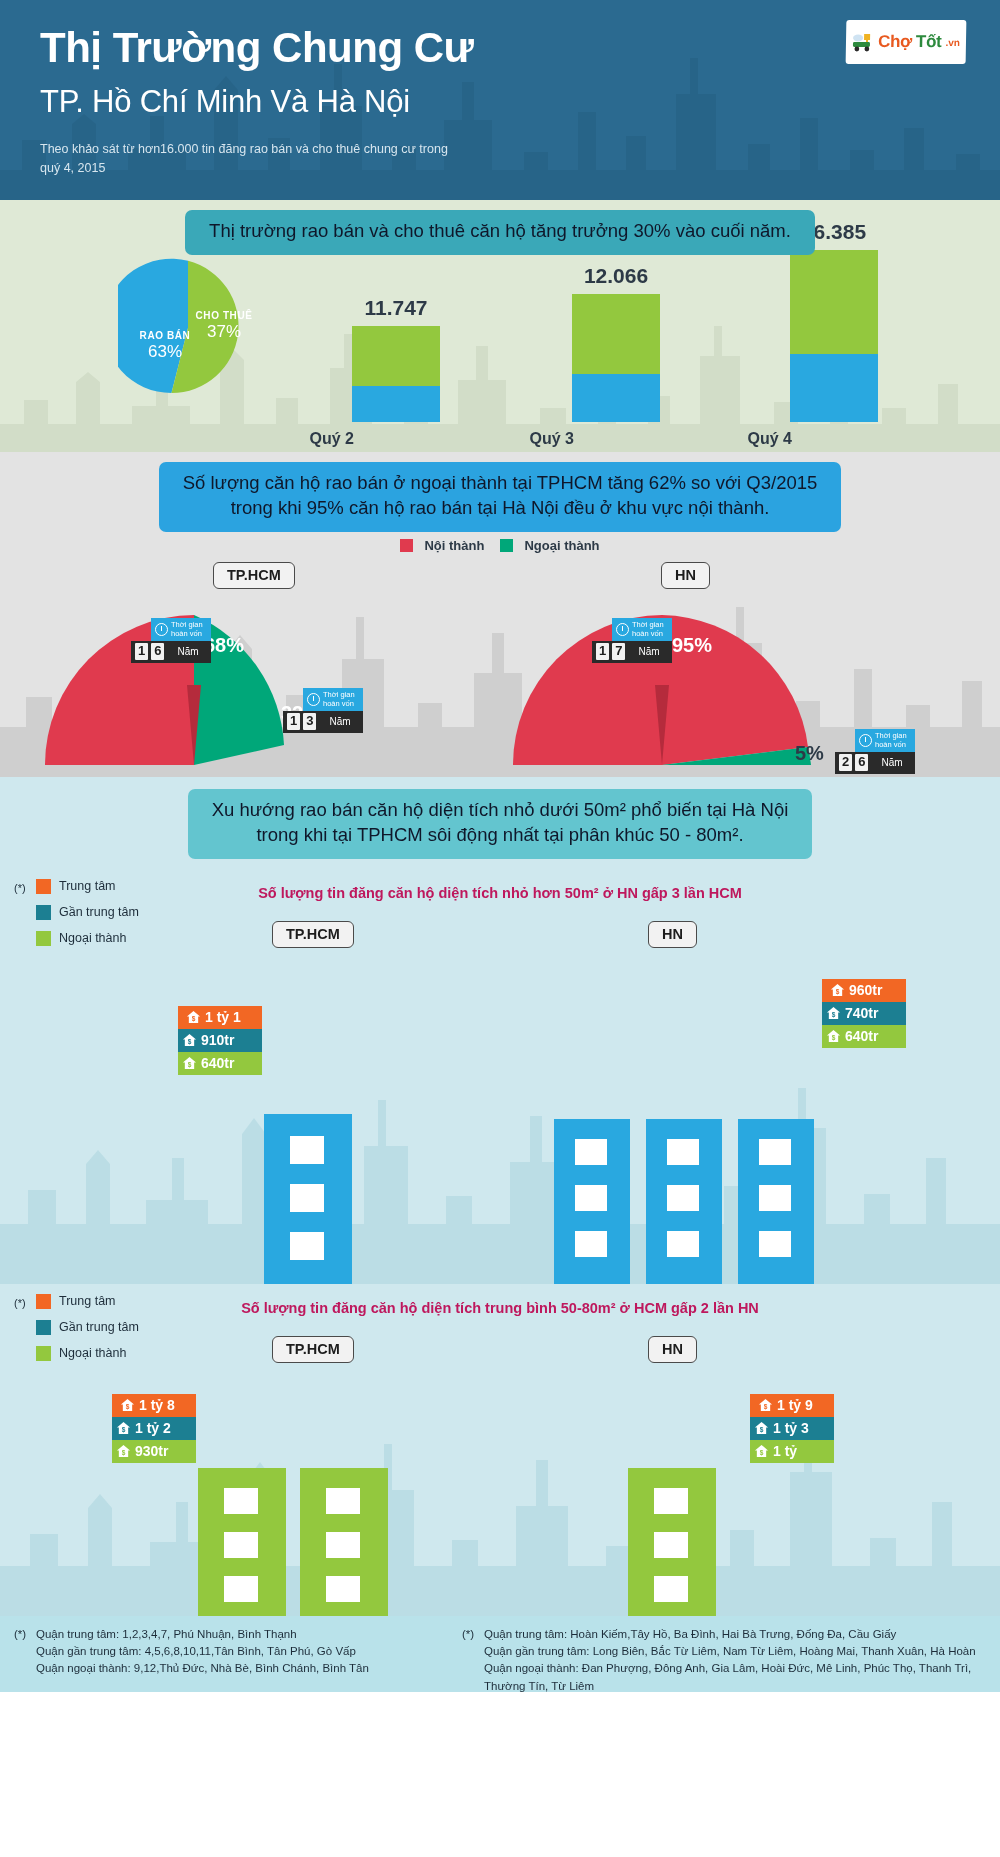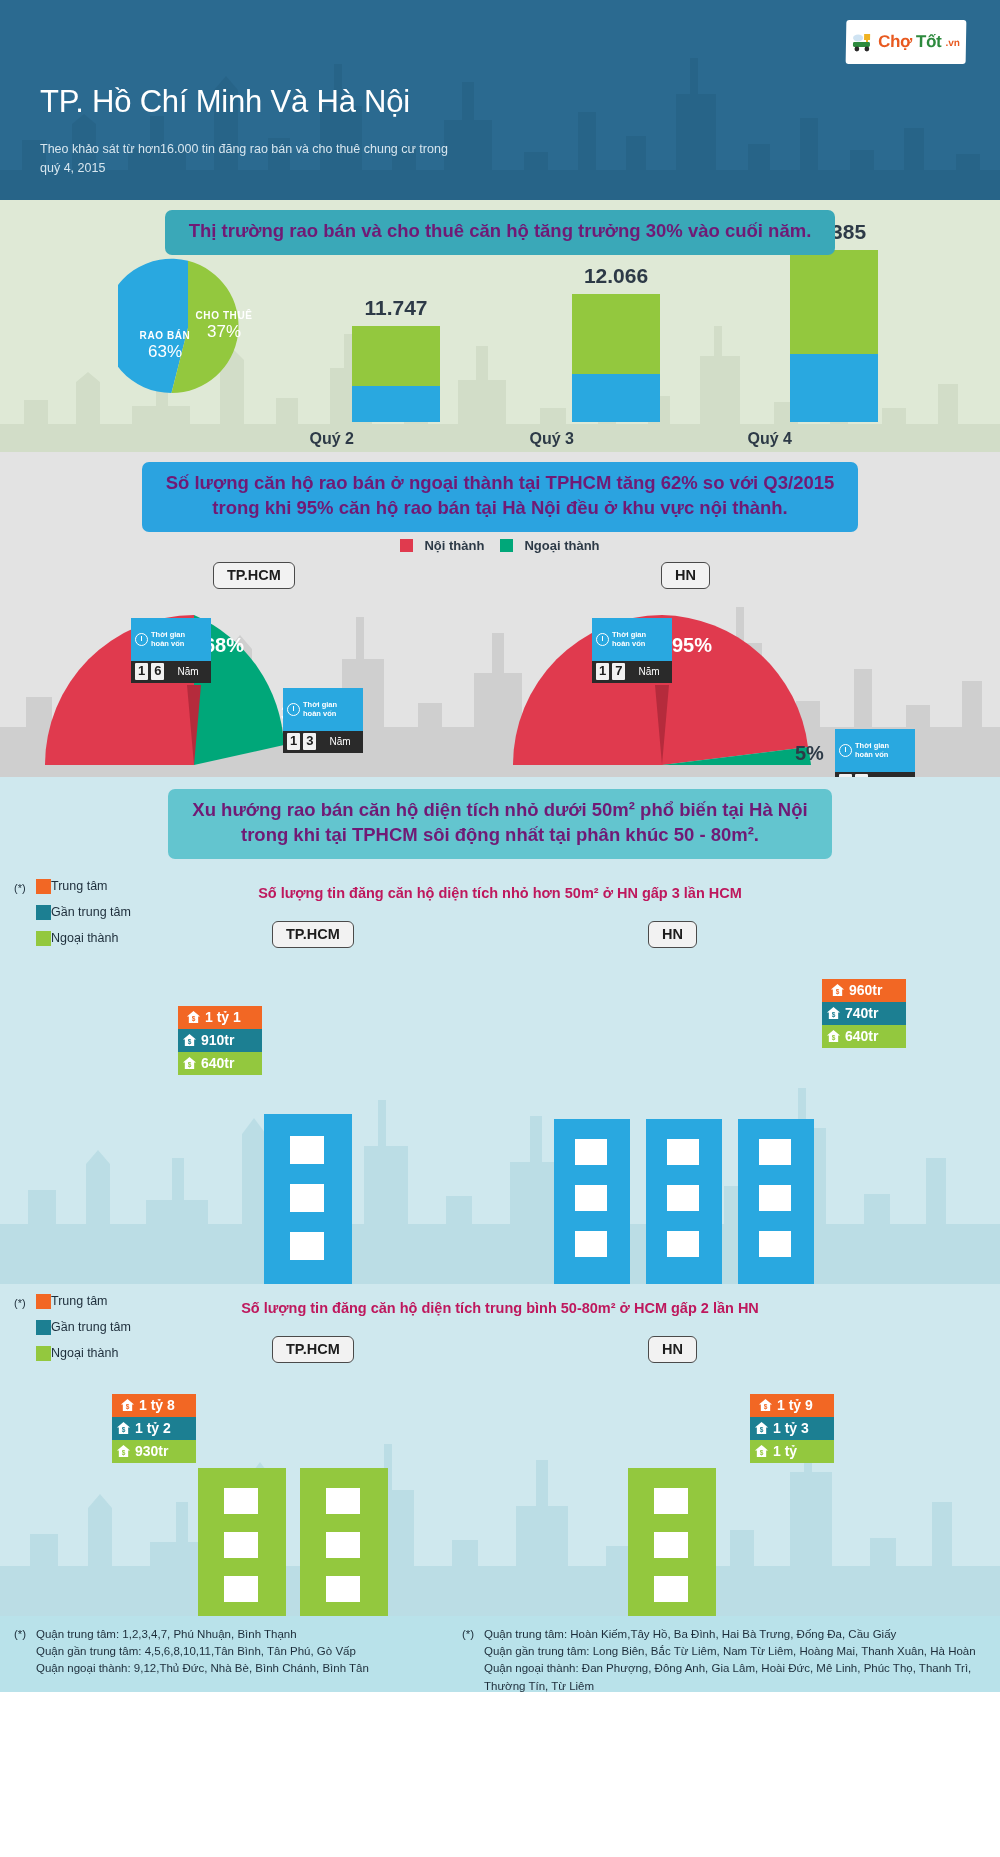--- a/index.html
+++ b/index.html
@@ -36,21 +36,21 @@
   }
   p.lede {
     position:absolute; left:40px; top:140px; width:430px;
     color:#d7e6ef; font-size:12.5px; line-height:1.55;
   }
 
   
   .banner-wrap { text-align:center; position:relative; z-index:5; }
   .banner {
     display:inline-block; padding:9px 24px 11px; border-radius:7px;
-    color:#701a75; font-size:18.5px; font-weight:bold; line-height:1.35;
+    color:#0f172a; font-size:18.5px; font-weight:normal; line-height:1.35;
   }
   .banner.teal { background:#3aa8b8; }
   .banner.blue { background:#2ba3e0; }
   .banner.mint { background:#63c5cf; }
 
   
   .sec-two { position:relative; height:252px; background:#dfe9d6; overflow:hidden; }
   .sec-two .banner-wrap { padding-top:10px; }
   .skyline-pale { position:absolute; left:0; bottom:0; width:100%; height:140px; opacity:.55; }
 
@@ -93,21 +93,21 @@
   }
   .halfpie { position:absolute; z-index:4; }
   .pct-big { position:absolute; color:#fff; font-size:20px; font-weight:bold; z-index:8; }
   .pct-big.dark { color:#2d3a47; }
 
   .roi {
     position:absolute; z-index:9; width:80px;
   }
   .roi .hd {
     background:#29a8e0; color:#fff; display:flex; align-items:center; gap:3px;
-    padding:13px 4px; font-size:7.5px; font-weight:bold; line-height:1.15;
+    padding:3px 4px; font-size:7.5px; font-weight:normal; line-height:1.15;margin-left:20px;
   }
   .roi .hd .ring {
     width:13px; height:13px; border:1.6px solid #fff; border-radius:50%;
     flex:0 0 auto; position:relative;
   }
   .roi .hd .ring:after{
     content:""; position:absolute; left:5px; top:2px; width:1.4px; height:4.5px; background:#fff;
   }
   .roi .bd {
     background:#2a2a2a; color:#fff; display:flex; align-items:center; gap:3px;
@@ -123,21 +123,21 @@
   .sec-bld { position:relative; background:#cfe8ee; overflow:hidden; }
   .sec-bld.a { height:415px; }
   .sec-bld.b { height:332px; }
   .sec-banner4 { position:relative; background:#cfe8ee; padding-top:12px; padding-bottom:10px; text-align:center;}
   .sub-head {
     position:absolute; left:0; top:16px; width:100%; text-align:center;
     font-size:14.5px; font-weight:bold; color:#be185d; z-index:6;
   }
   .legend-v { position:absolute; left:14px; top:10px; z-index:7; font-size:12.5px; color:#1d2d3a; }
   .legend-v .star { position:absolute; left:0; top:3px; font-size:11px; }
-  .legend-v .it { display:flex; align-items:center; margin:0 0 11px 22px; }
+  .legend-v .it { display:flex; align-items:center; gap:8px; margin:0 0 11px 22px; }
   .legend-v .sw2 { width:15px; height:15px; display:inline-block; }
 
   .bldgs { position:absolute; left:0; bottom:0; width:100%; height:100%; }
   .bldg { position:absolute; bottom:0; }
   .bldg .body { width:100%; height:100%; position:relative; }
   .win { position:absolute; background:#fff; }
 
   .pricecard { position:absolute; z-index:8; width:84px; }
   .pricecard .r {
     display:flex; align-items:center; gap:4px; padding:2px 4px;
@@ -166,20 +166,21 @@
       <path fill="#1d506f" d="M0,180 L0,150 L22,150 L22,120 L46,120 L46,150 L72,150 L72,104 L84,94 L96,104 L96,150 L128,150
         L128,128 L150,128 L150,96 L164,96 L164,128 L186,128 L186,150 L214,150 L214,70 L226,56 L238,70 L238,150
         L268,150 L268,118 L290,118 L290,150 L320,150 L320,86 L334,86 L334,44 L342,44 L342,86 L362,86 L362,150
         L392,150 L392,126 L416,126 L416,150 L444,150 L444,100 L462,100 L462,62 L474,62 L474,100 L492,100 L492,150
         L524,150 L524,132 L548,132 L548,150 L578,150 L578,92 L596,92 L596,150 L626,150 L626,116 L646,116 L646,150
         L676,150 L676,74 L690,74 L690,38 L698,38 L698,74 L716,74 L716,150 L748,150 L748,124 L770,124 L770,150
         L800,150 L800,98 L818,98 L818,150 L850,150 L850,130 L874,130 L874,150 L904,150 L904,108 L924,108 L924,150
         L956,150 L956,134 L980,134 L980,150 L1000,150 L1000,180 Z"></path>
     </svg>
 
+    <h1 class="title">Thị Trường Chung Cư</h1>
     <h2 class="subtitle">TP. Hồ Chí Minh Và Hà Nội</h2>
     <p class="lede">Theo khảo sát từ hơn16.000 tin đăng rao bán và cho thuê chung cư trong quý 4, 2015</p>
 
     <div class="brand-logo">
       <svg class="glyph" width="22" height="20" viewBox="0 0 22 20">
         <rect x="12" y="2" width="6" height="6" fill="#f0b323"></rect>
         <rect x="14" y="8" width="2" height="4" fill="#f0b323"></rect>
         <ellipse cx="6" cy="6" rx="5" ry="3.4" fill="#cfe3f2"></ellipse>
         <rect x="1" y="10" width="17" height="5" rx="1.4" fill="#2d8a3e"></rect>
         <circle cx="5" cy="17" r="2.4" fill="#2a2a2a"></circle>

